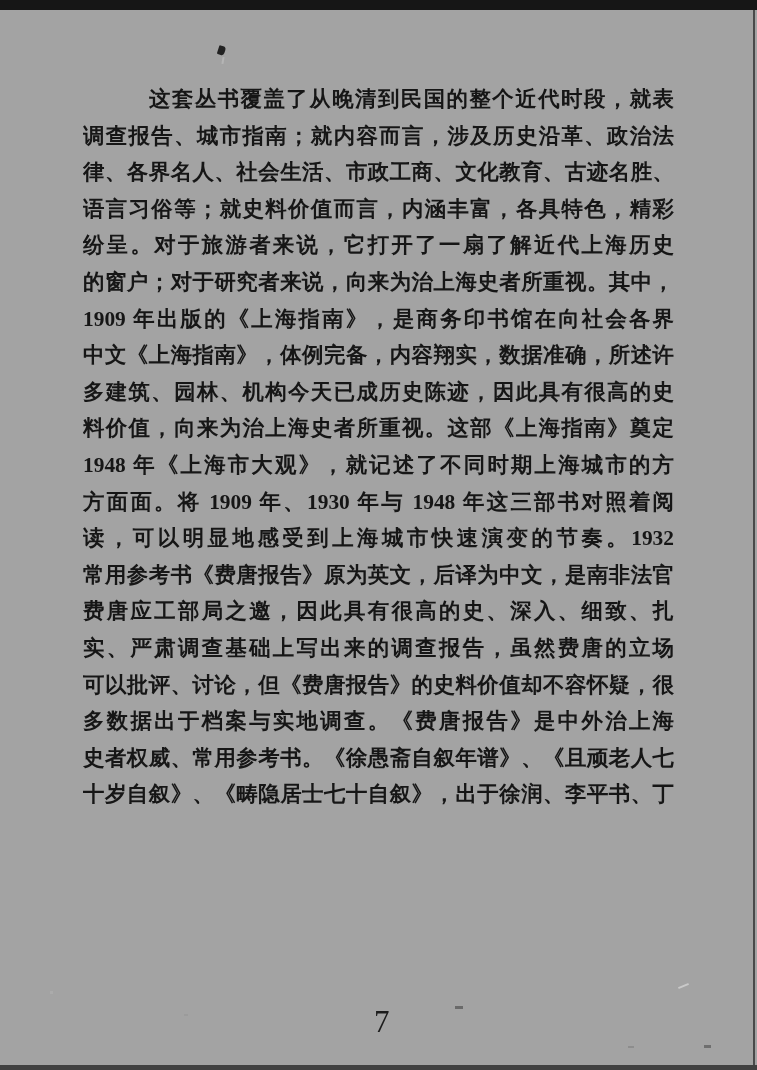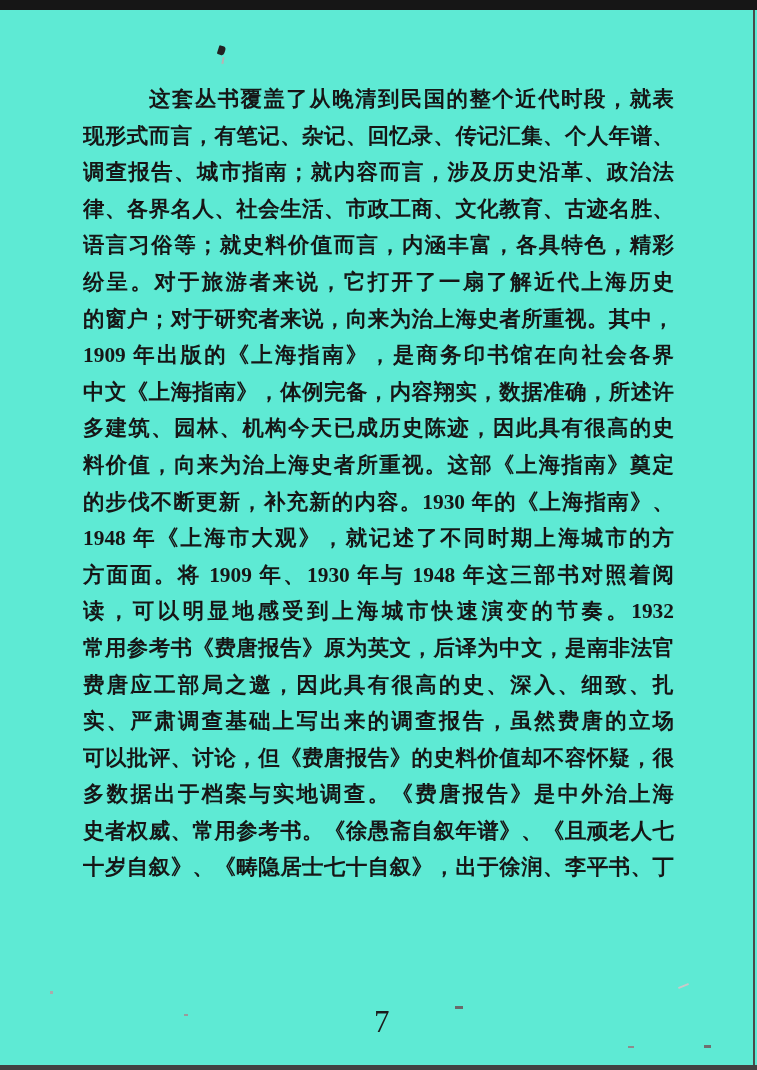--- a/index.html
+++ b/index.html
@@ -1,20 +1,20 @@
 <!DOCTYPE html>
 <html><head>
 <meta charset="utf-8">
 <style>
   html, body { margin: 0; padding: 0; background: #ffffff; }
   .scan-page {
     position: relative;
     width: 757px;
     height: 1070px;
-    background: #5eead4;
+    background: #a3a3a3;
     overflow: hidden;
     font-family: "Liberation Serif", "DejaVu Serif", serif;
   }
   .edge-top {
     position: absolute; top: 0; left: 0;
     width: 757px; height: 10px;
     background: #161616;
   }
   .edge-bottom {
     position: absolute; left: 0; top: 1065px;
@@ -64,31 +64,29 @@
 <body>
 
 <div class="scan-page">
   <div class="edge-top"></div>
 
   <div class="speck speck-quote"></div>
   <div class="speck speck-quote-tail"></div>
 
   <div class="text-block" id="text-block">
       <div class="text-line first">这套丛书覆盖了从晚清到民国的整个近代时段，就表</div>
-      <div class="text-line">现形式而言，有笔记、杂记、回忆录、传记汇集、个人年谱、</div>
       <div class="text-line">调查报告、城市指南；就内容而言，涉及历史沿革、政治法</div>
       <div class="text-line">律、各界名人、社会生活、市政工商、文化教育、古迹名胜、</div>
       <div class="text-line">语言习俗等；就史料价值而言，内涵丰富，各具特色，精彩</div>
       <div class="text-line">纷呈。对于旅游者来说，它打开了一扇了解近代上海历史</div>
       <div class="text-line">的窗户；对于研究者来说，向来为治上海史者所重视。其中，</div>
       <div class="text-line">1909 年出版的《上海指南》，是商务印书馆在向社会各界</div>
       <div class="text-line">中文《上海指南》，体例完备，内容翔实，数据准确，所述许</div>
       <div class="text-line">多建筑、园林、机构今天已成历史陈迹，因此具有很高的史</div>
       <div class="text-line">料价值，向来为治上海史者所重视。这部《上海指南》奠定</div>
-      <div class="text-line">的步伐不断更新，补充新的内容。1930 年的《上海指南》、</div>
       <div class="text-line">1948 年《上海市大观》，就记述了不同时期上海城市的方</div>
       <div class="text-line">方面面。将 1909 年、1930 年与 1948 年这三部书对照着阅</div>
       <div class="text-line">读，可以明显地感受到上海城市快速演变的节奏。1932</div>
       <div class="text-line">常用参考书《费唐报告》原为英文，后译为中文，是南非法官</div>
       <div class="text-line">费唐应工部局之邀，因此具有很高的史、深入、细致、扎</div>
       <div class="text-line">实、严肃调查基础上写出来的调查报告，虽然费唐的立场</div>
       <div class="text-line">可以批评、讨论，但《费唐报告》的史料价值却不容怀疑，很</div>
       <div class="text-line">多数据出于档案与实地调查。《费唐报告》是中外治上海</div>
       <div class="text-line">史者权威、常用参考书。《徐愚斋自叙年谱》、《且顽老人七</div>
       <div class="text-line">十岁自叙》、《畴隐居士七十自叙》，出于徐润、李平书、丁福</div>

